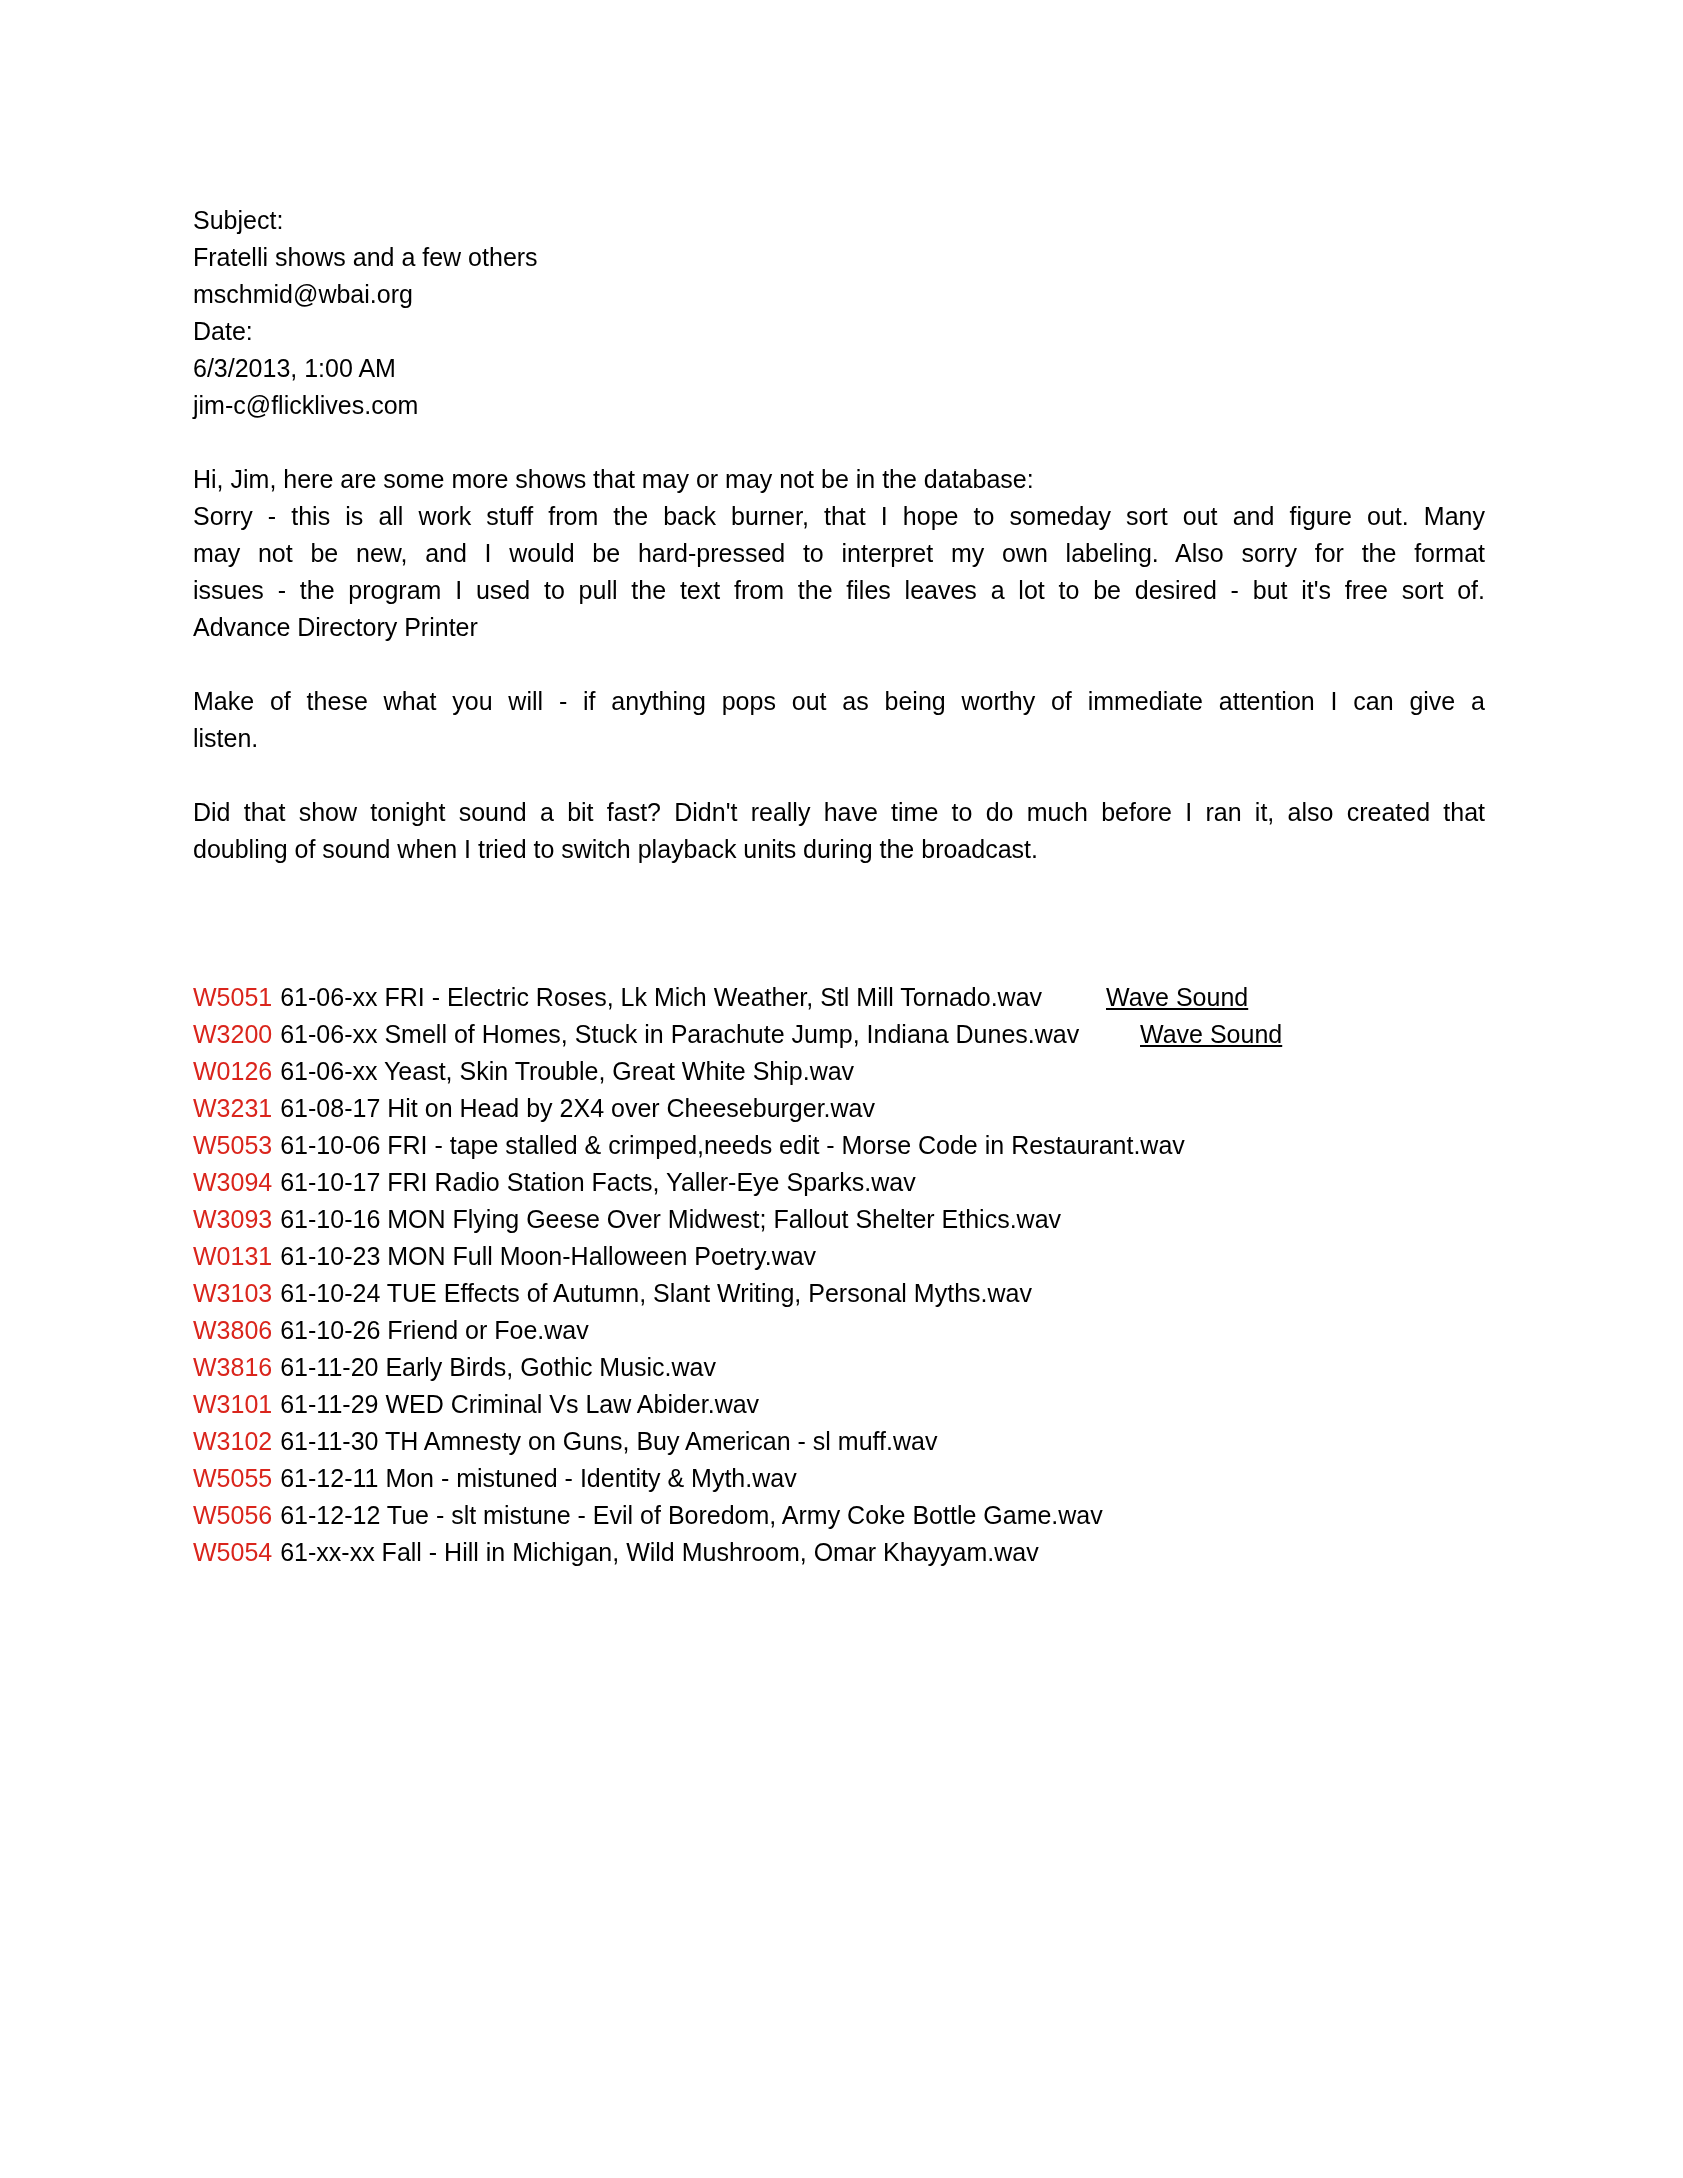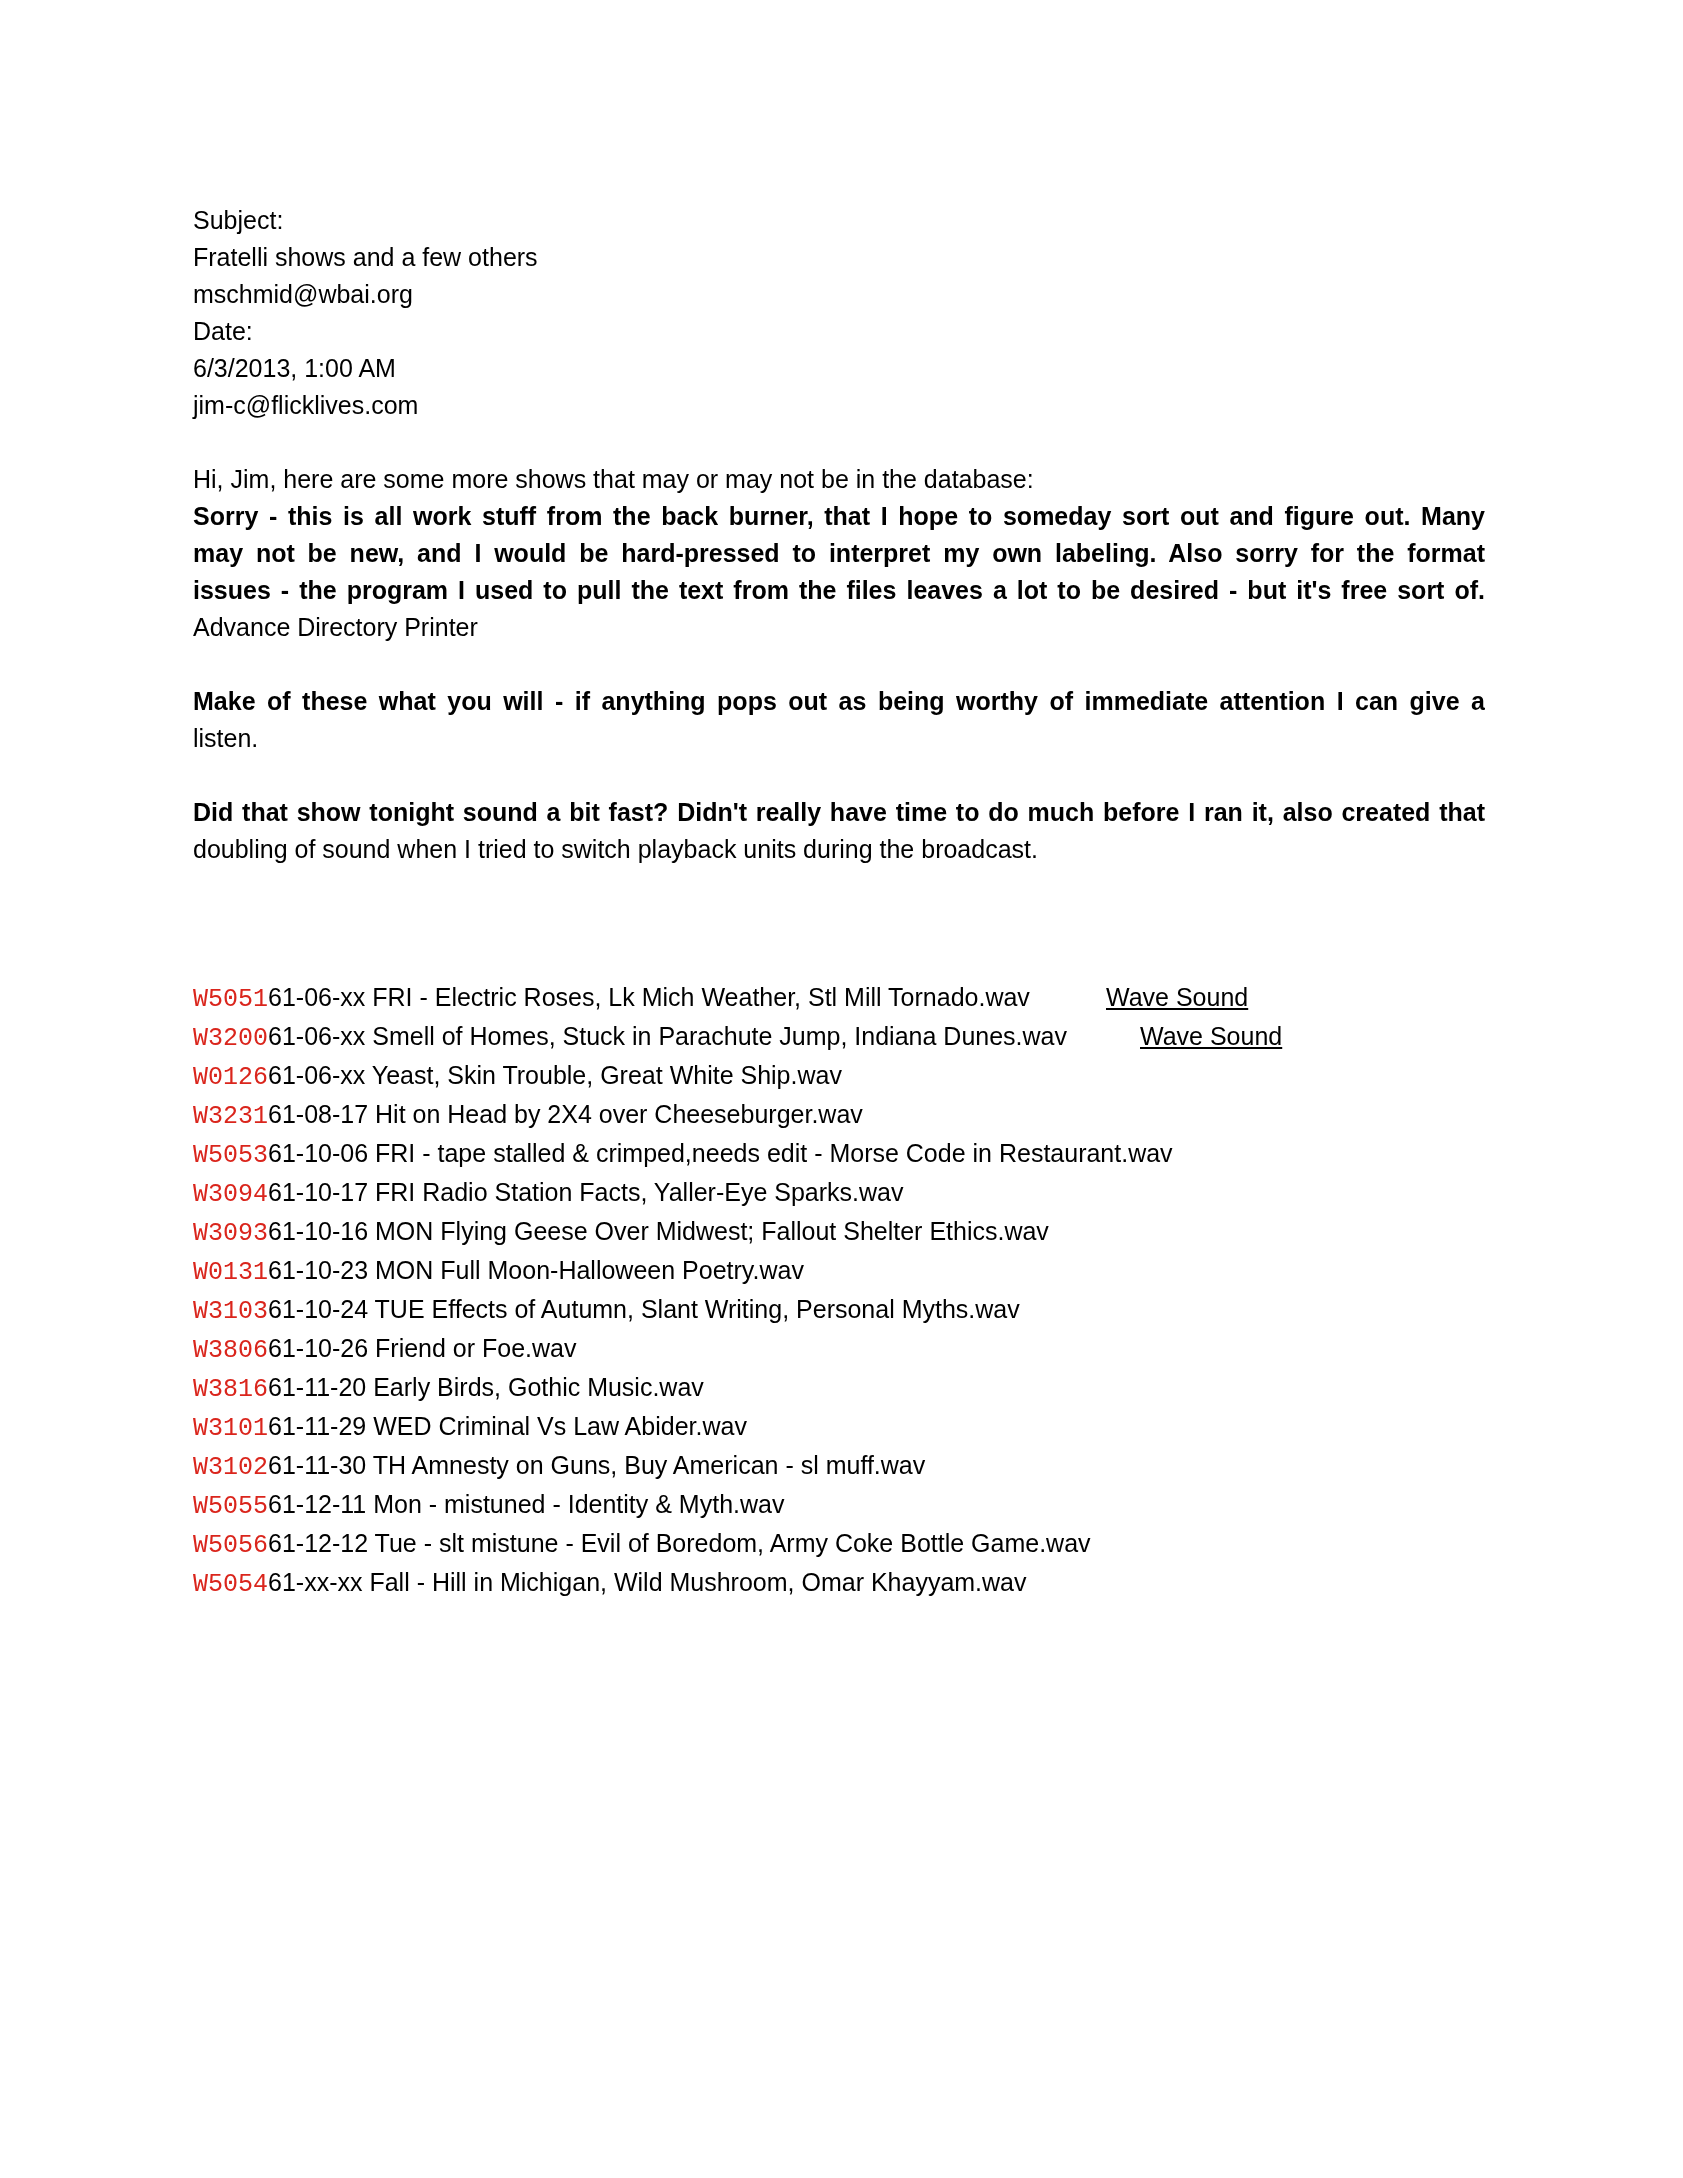--- a/index.html
+++ b/index.html
@@ -22,30 +22,29 @@
   .content {
     position: absolute;
     left: 193px;
     top: 202px;
     width: 1292px;
   }
   .line { white-space: nowrap; }
   .jl {
     text-align: justify;
     text-align-last: justify;
-    font-weight: bold;
   }
   .blank { height: 37px; }
   .row {
     position: relative;
     white-space: nowrap;
   }
   .code {
     color: var(--code-red, #da251c);
-    font-family: Liberation Mono, monospace;
+    margin-right: 8px;
   }
   .tag {
     position: absolute;
     top: 0;
     color: var(--text, #000000);
     text-decoration: underline;
   }
   .tag-0 { left: 913px; }
   .tag-1 { left: 947px; }
 </style>

